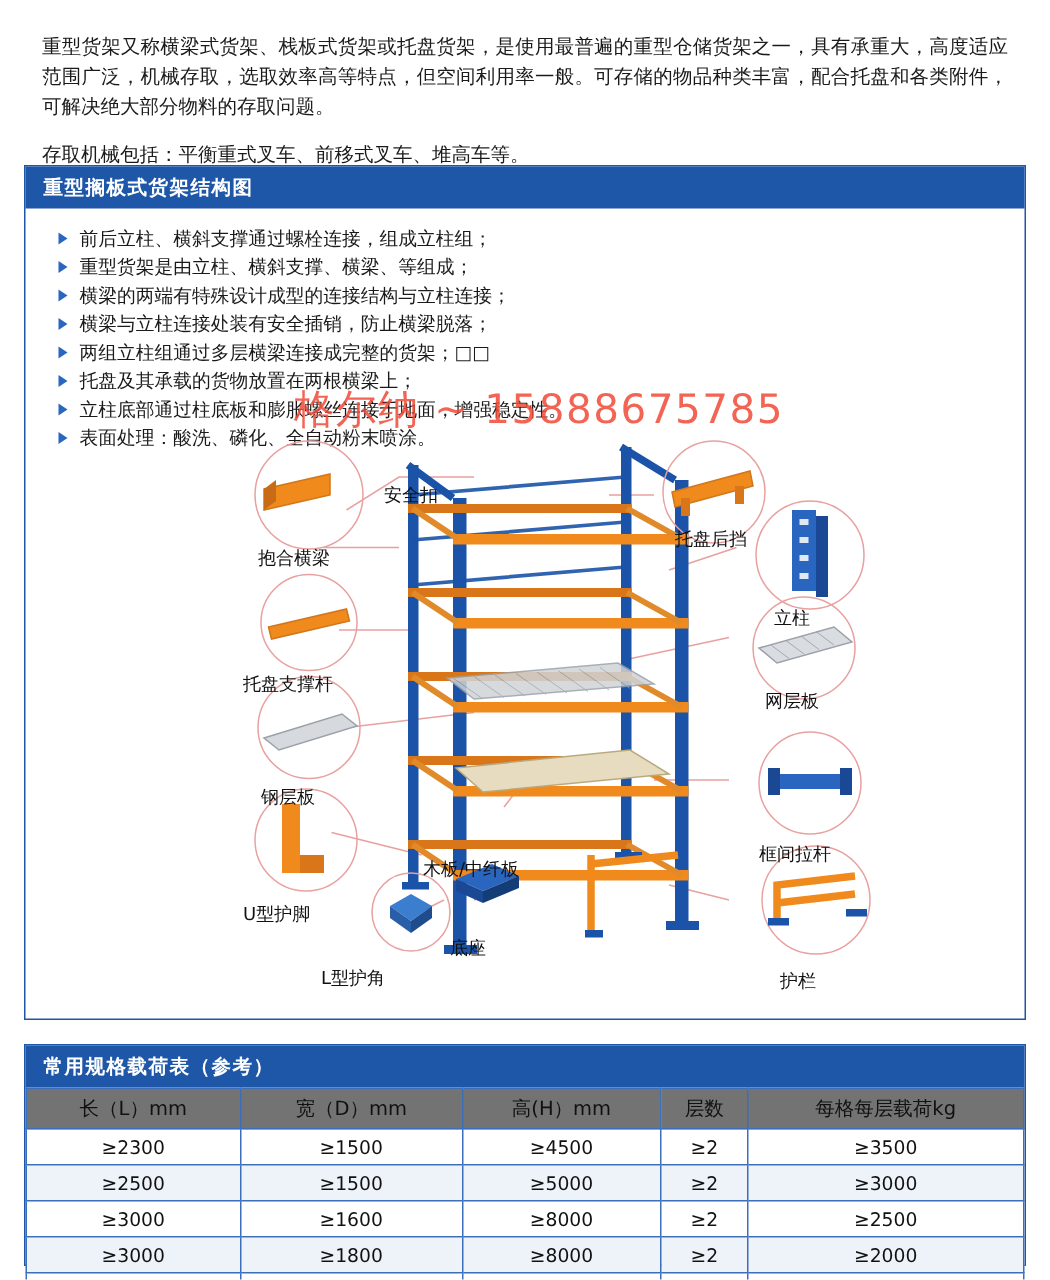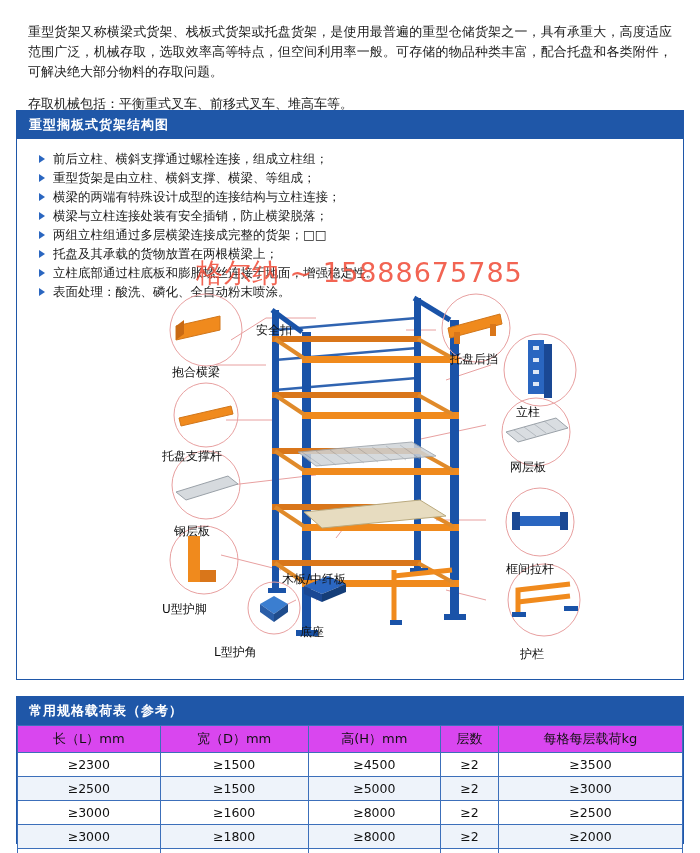--- a/index.html
+++ b/index.html
@@ -61,21 +61,21 @@
   table{
     border-collapse:collapse;width:100%;
     font-size:12.5px;
   }
   th,td{
     border:1px solid #3c6fba;
     text-align:center;
     padding:4px 2px;
     color:#111;
   }
-  thead th{background:#d946ef;font-weight:normal;font-size:13px;}
+  thead th{background:#737373;font-weight:normal;font-size:13px;}
   tbody tr:nth-child(odd) td{background:#ffffff;}
   tbody tr:nth-child(even) td{background:#eef3fa;}
 </style>
 </head>
 <body>
 
 <div class="intro">
   <p>重型货架又称横梁式货架、栈板式货架或托盘货架，是使用最普遍的重型仓储货架之一，具有承重大，高度适应范围广泛，机械存取，选取效率高等特点，但空间利用率一般。可存储的物品种类丰富，配合托盘和各类附件，可解决绝大部分物料的存取问题。</p>
   <p>存取机械包括：平衡重式叉车、前移式叉车、堆高车等。</p>
 </div>

